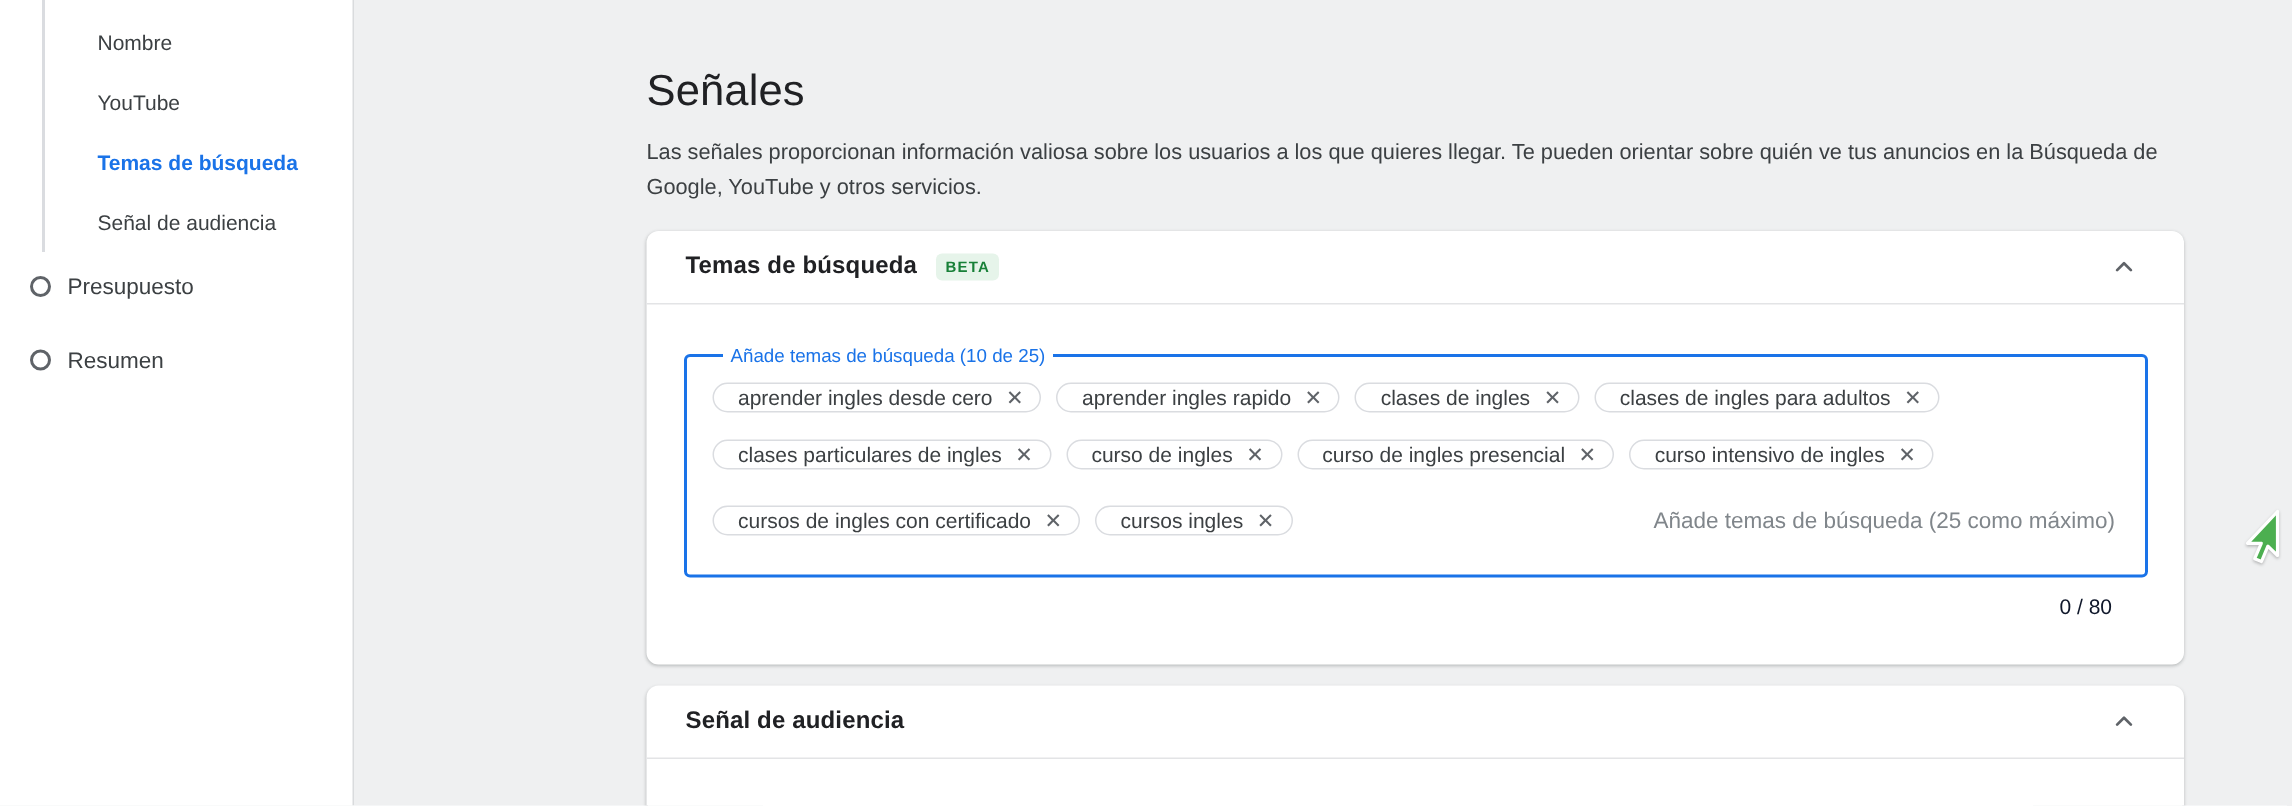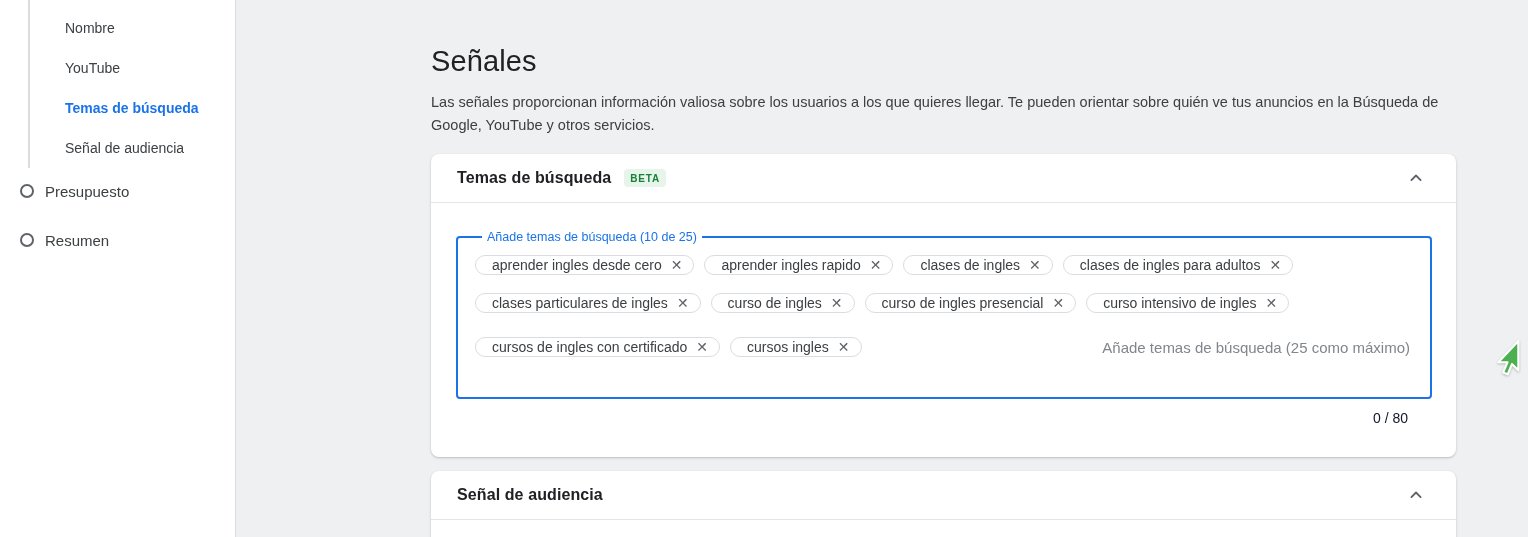--- a/index.html
+++ b/index.html
@@ -156,21 +156,21 @@
     align-items: center;
     justify-content: center;
     cursor: pointer;
     flex: 0 0 auto;
   }
 
   fieldset.topics-field {
     margin-top: 7px;
     border: 2px solid #1a73e8;
     border-radius: 4px;
-    padding: 11px 16px 34px 17px;
+    padding: 11px 16px 20px 17px;
   }
   fieldset.topics-field legend {
     font-size: 12.5px;
     color: #1a73e8;
     padding: 0 5px;
     margin-left: 7px;
   }
   .chips {
     display: flex;
     flex-wrap: wrap;

